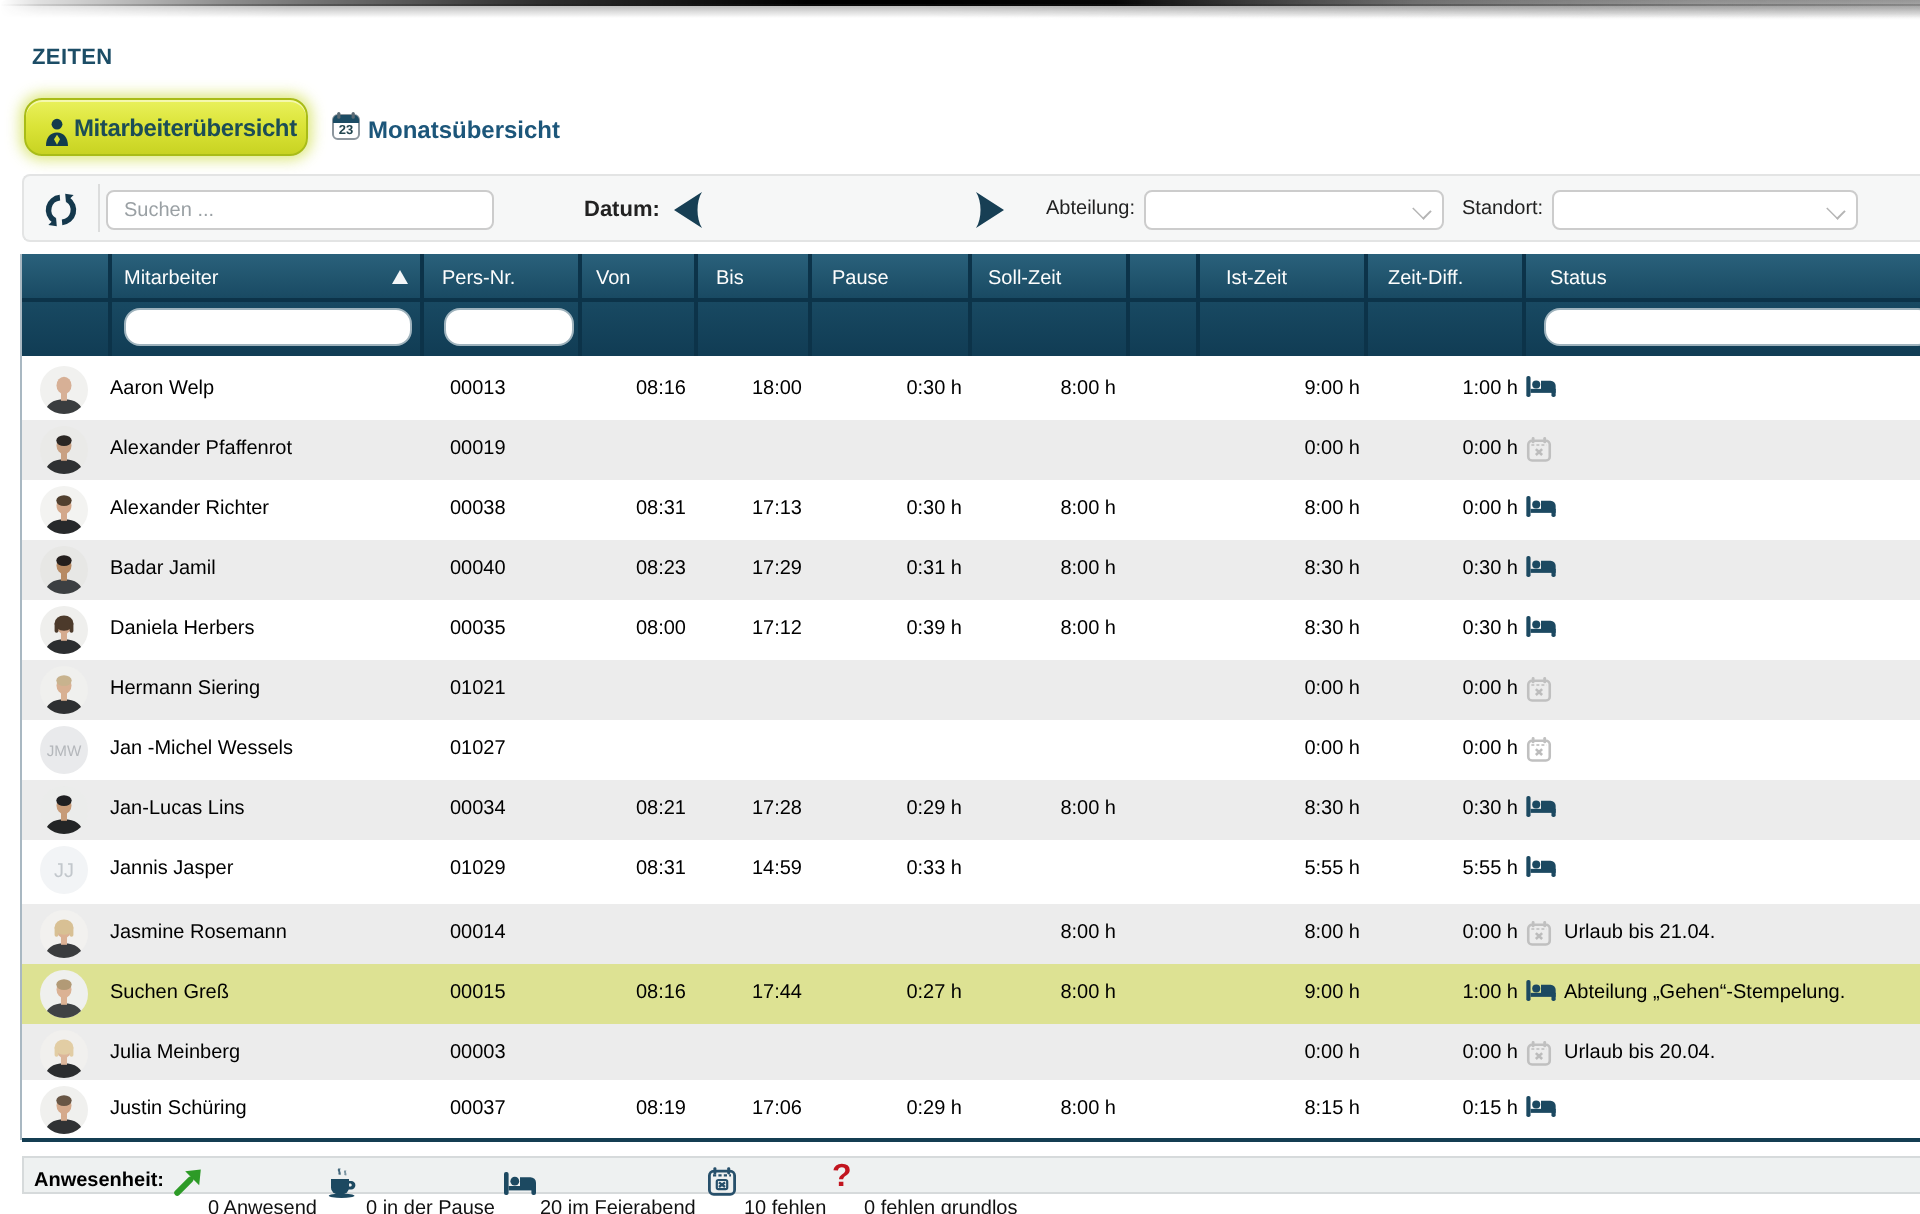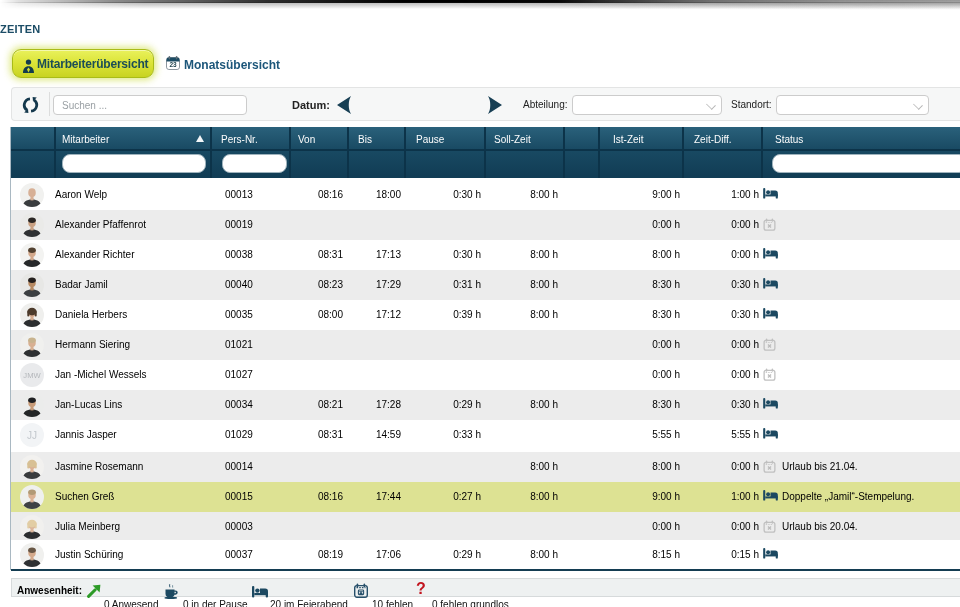--- a/index.html
+++ b/index.html
@@ -4,21 +4,21 @@
 html,body{margin:0;padding:0;width:960px;height:607px;overflow:hidden;background:#fff;
 font-family:"Liberation Sans",sans-serif;}
 *{box-sizing:border-box;}
 #topbar{position:absolute;left:0;top:0;width:960px;height:2.6px;
 background:linear-gradient(to right,rgba(0,0,0,0) 0,rgba(0,0,0,.12) 2%,rgba(0,0,0,.45) 12%,rgba(0,0,0,.82) 28%,#000 42%,#000 58%,rgba(0,0,0,.5) 74%,rgba(0,0,0,.26) 89%,rgba(0,0,0,.18) 100%);
 border-top-left-radius:10px;}
 #topsh{position:absolute;left:0;top:2px;width:960px;height:7px;
 background:linear-gradient(to bottom,rgba(30,30,30,.34),rgba(0,0,0,0));
 -webkit-mask-image:linear-gradient(to right,transparent 0,rgba(0,0,0,.3) 2%,black 15%,black 82%,rgba(0,0,0,.75) 100%);}
 #topsh2{position:absolute;left:0;top:0;width:960px;height:10px;background:linear-gradient(to bottom,rgba(70,70,70,.42),rgba(0,0,0,0));-webkit-mask-image:linear-gradient(to right,transparent 0,transparent 48%,rgba(0,0,0,.6) 70%,black 93%);}
-#zeiten{position:absolute;left:0;top:23px;font-size:11px;font-weight:bold;color:#1c4d66;letter-spacing:.2px;}
+#zeiten{position:absolute;left:16px;top:23px;font-size:11px;font-weight:bold;color:#1c4d66;letter-spacing:.2px;}
 
 #tab1{position:absolute;left:12px;top:49px;width:142px;height:29px;border-radius:9px;
 background:linear-gradient(180deg,#e9f15c 0%,#dbe438 48%,#c8d322 100%);
 border:1px solid #a9bc17;box-shadow:0 0 7px 2px rgba(205,220,60,.65), inset 0 1px 0 rgba(255,255,255,.5);}
 #tab1 span{position:absolute;left:24px;top:7px;font-size:12px;font-weight:bold;color:#1c4d56;letter-spacing:-.2px;}
 #tab1 svg{position:absolute;left:9px;top:9px;}
 #tab2{position:absolute;left:166px;top:56px;}
 #tab2 span{position:absolute;left:18px;top:2px;font-size:12px;font-weight:bold;color:#1c567a;width:200px;}
 
 #toolbar{position:absolute;left:11px;top:87px;width:949px;height:34px;background:#f6f7f7;
@@ -481,21 +481,21 @@
       <span class="cd">1:00 h</span>
       <svg class="rico" width="15" height="11" viewBox="0 0 16 12">
         <g fill="#1c4961">
           <rect x="0" y="0" width="2.3" height="11.5" rx="1"></rect>
           <circle cx="5.4" cy="4.6" r="2.2"></circle>
           <path d="M8 2.6 h5.2 a2.8 2.8 0 0 1 2.8 2.8 V7.6 H8 Z"></path>
           <rect x="2.3" y="7" width="13.7" height="2.2"></rect>
           <rect x="13.7" y="7" width="2.3" height="4.5" rx="1"></rect>
         </g>
       </svg>
-      <span class="cst">Doppelte „Jamil“-Stempelung.</span>
+      <span class="cst">Abteilung „Gehen“-Stempelung.</span>
     </div>
     <div class="row g" style="top:332px">
       <svg class="av" width="24" height="24" viewBox="0 0 24 24">
         <defs>
           <clipPath id="c12">
             <circle cx="12" cy="12" r="12"></circle>
           </clipPath>
         </defs>
         <circle cx="12" cy="12" r="12" fill="#f1f0ee"></circle>
         <g clip-path="url(#c12)">

